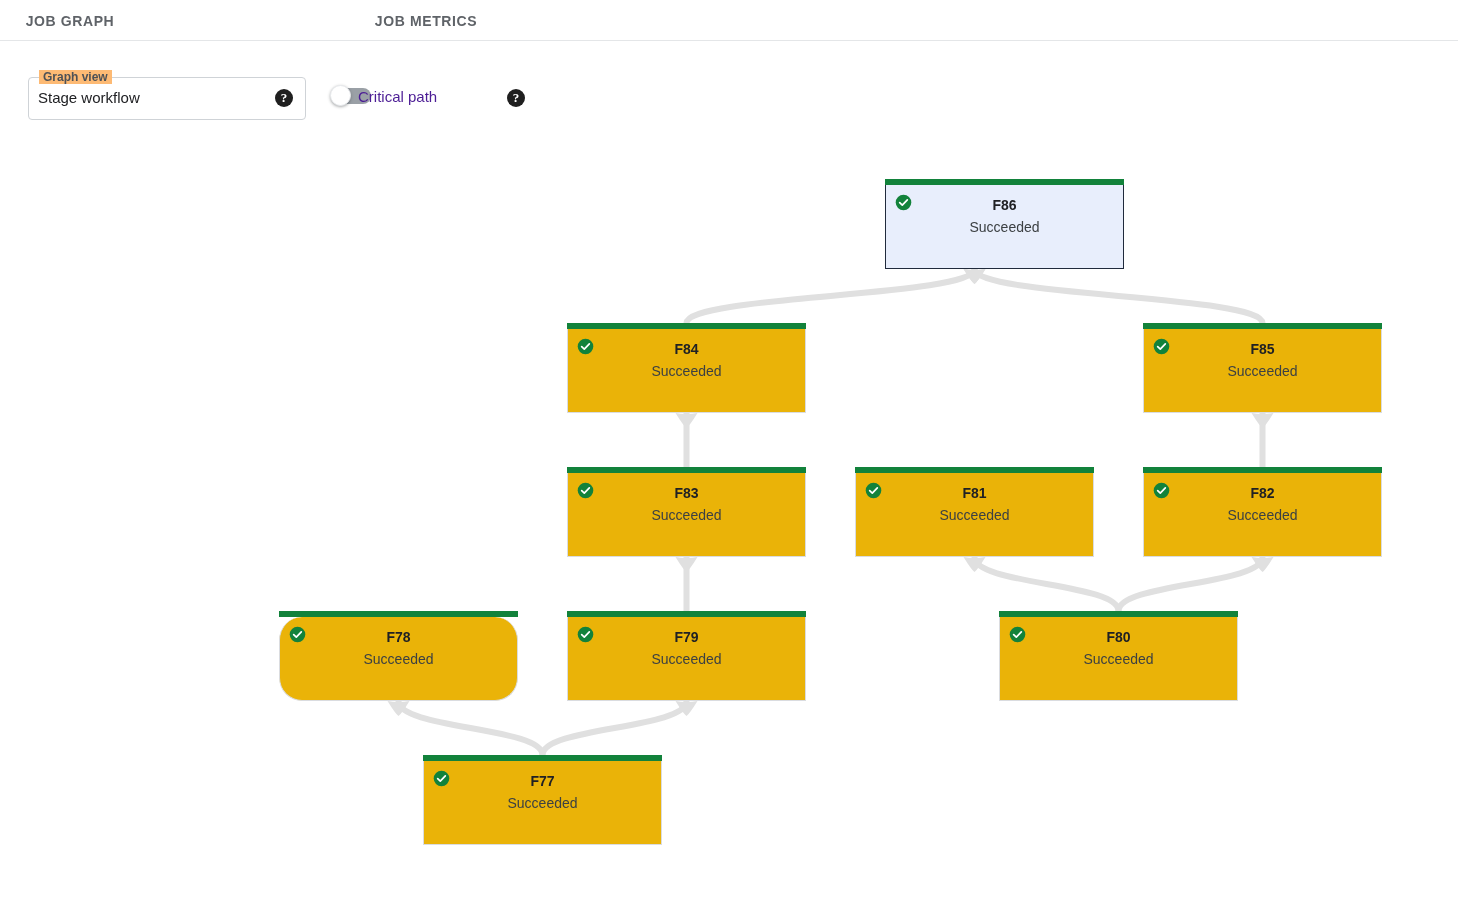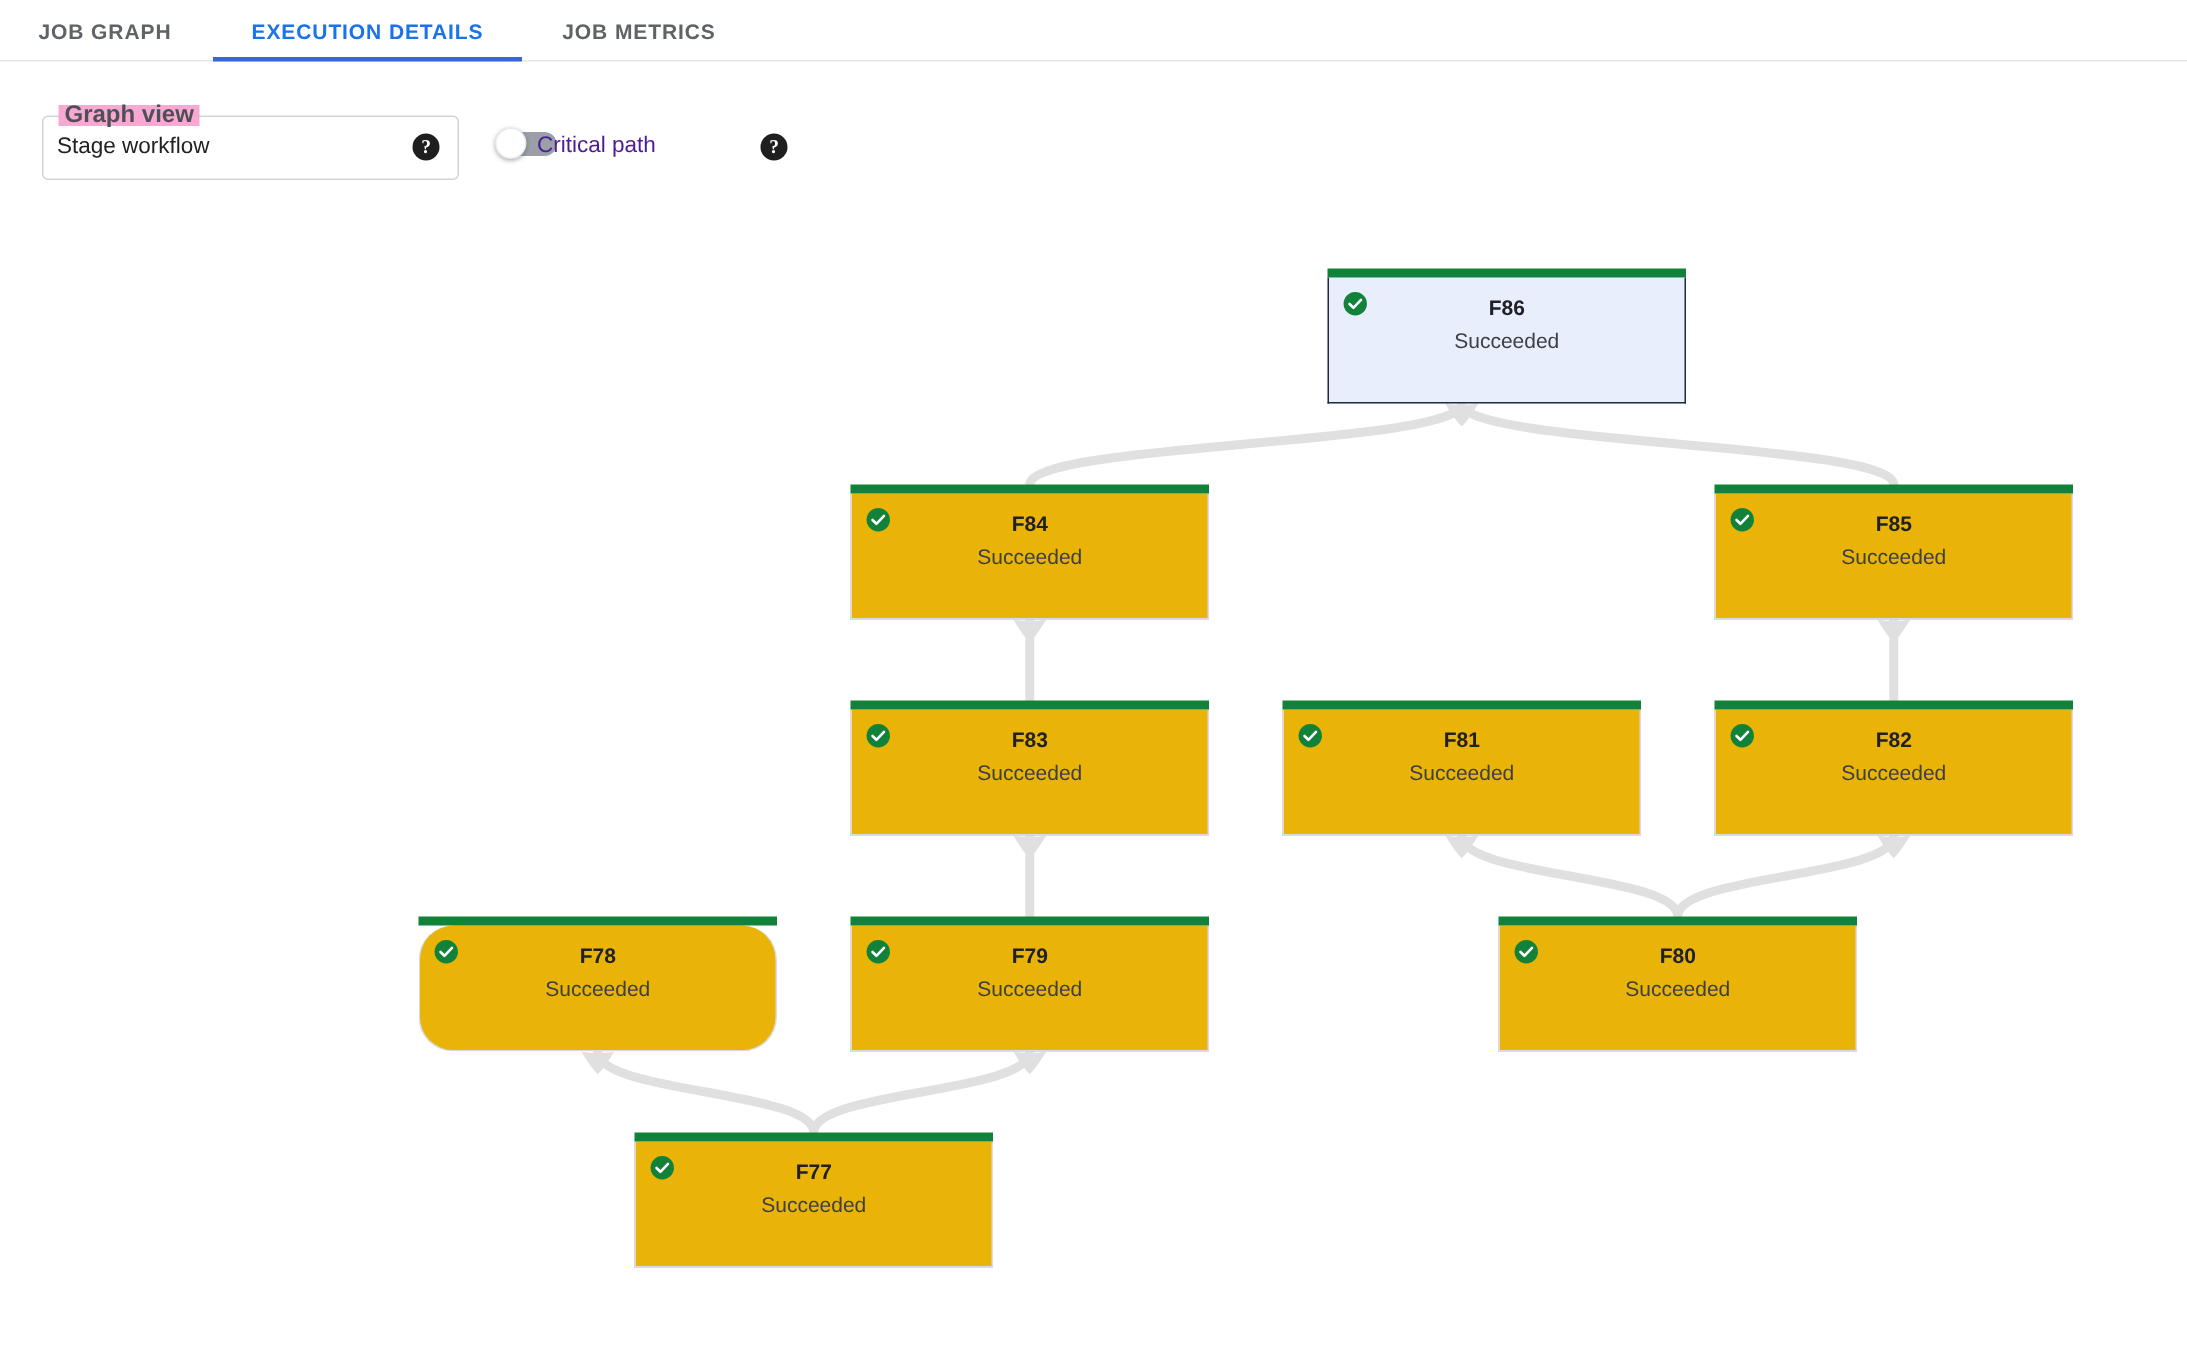--- a/index.html
+++ b/index.html
@@ -69,23 +69,23 @@
     border: 1px solid #cfd3d7;
     border-radius: 4px;
     box-sizing: border-box;
     cursor: pointer;
     background: #fff;
   }
   .select-legend {
     position: absolute;
     left: 10px;
     top: -8px;
-    background: #f9a8d4;
+    background: #fdba74;
     padding: 0 4px;
-    font-size: 16px;
+    font-size: 12px;
     color: #4d5156;
     font-weight: bold;
     line-height: 14px;
   }
   .select-value {
     position: absolute;
     left: 9px;
     top: 11px;
     font-size: 15px;
     color: #202124;
@@ -211,23 +211,20 @@
     font-size: 14px;
     color: #3c4043;
   }
 </style>
 </head>
 <body>
 
 <div class="tabbar">
   <div class="tab" id="tab-0">
     <span>JOB GRAPH</span>
-  </div>
-  <div class="tab active" id="tab-1">
-    <span>EXECUTION DETAILS</span>
   </div>
   <div class="tab" id="tab-2">
     <span>JOB METRICS</span>
   </div>
 </div>
 
 <div class="toolbar">
 
   <div class="select-field">
     <span class="select-legend">Graph view</span>

